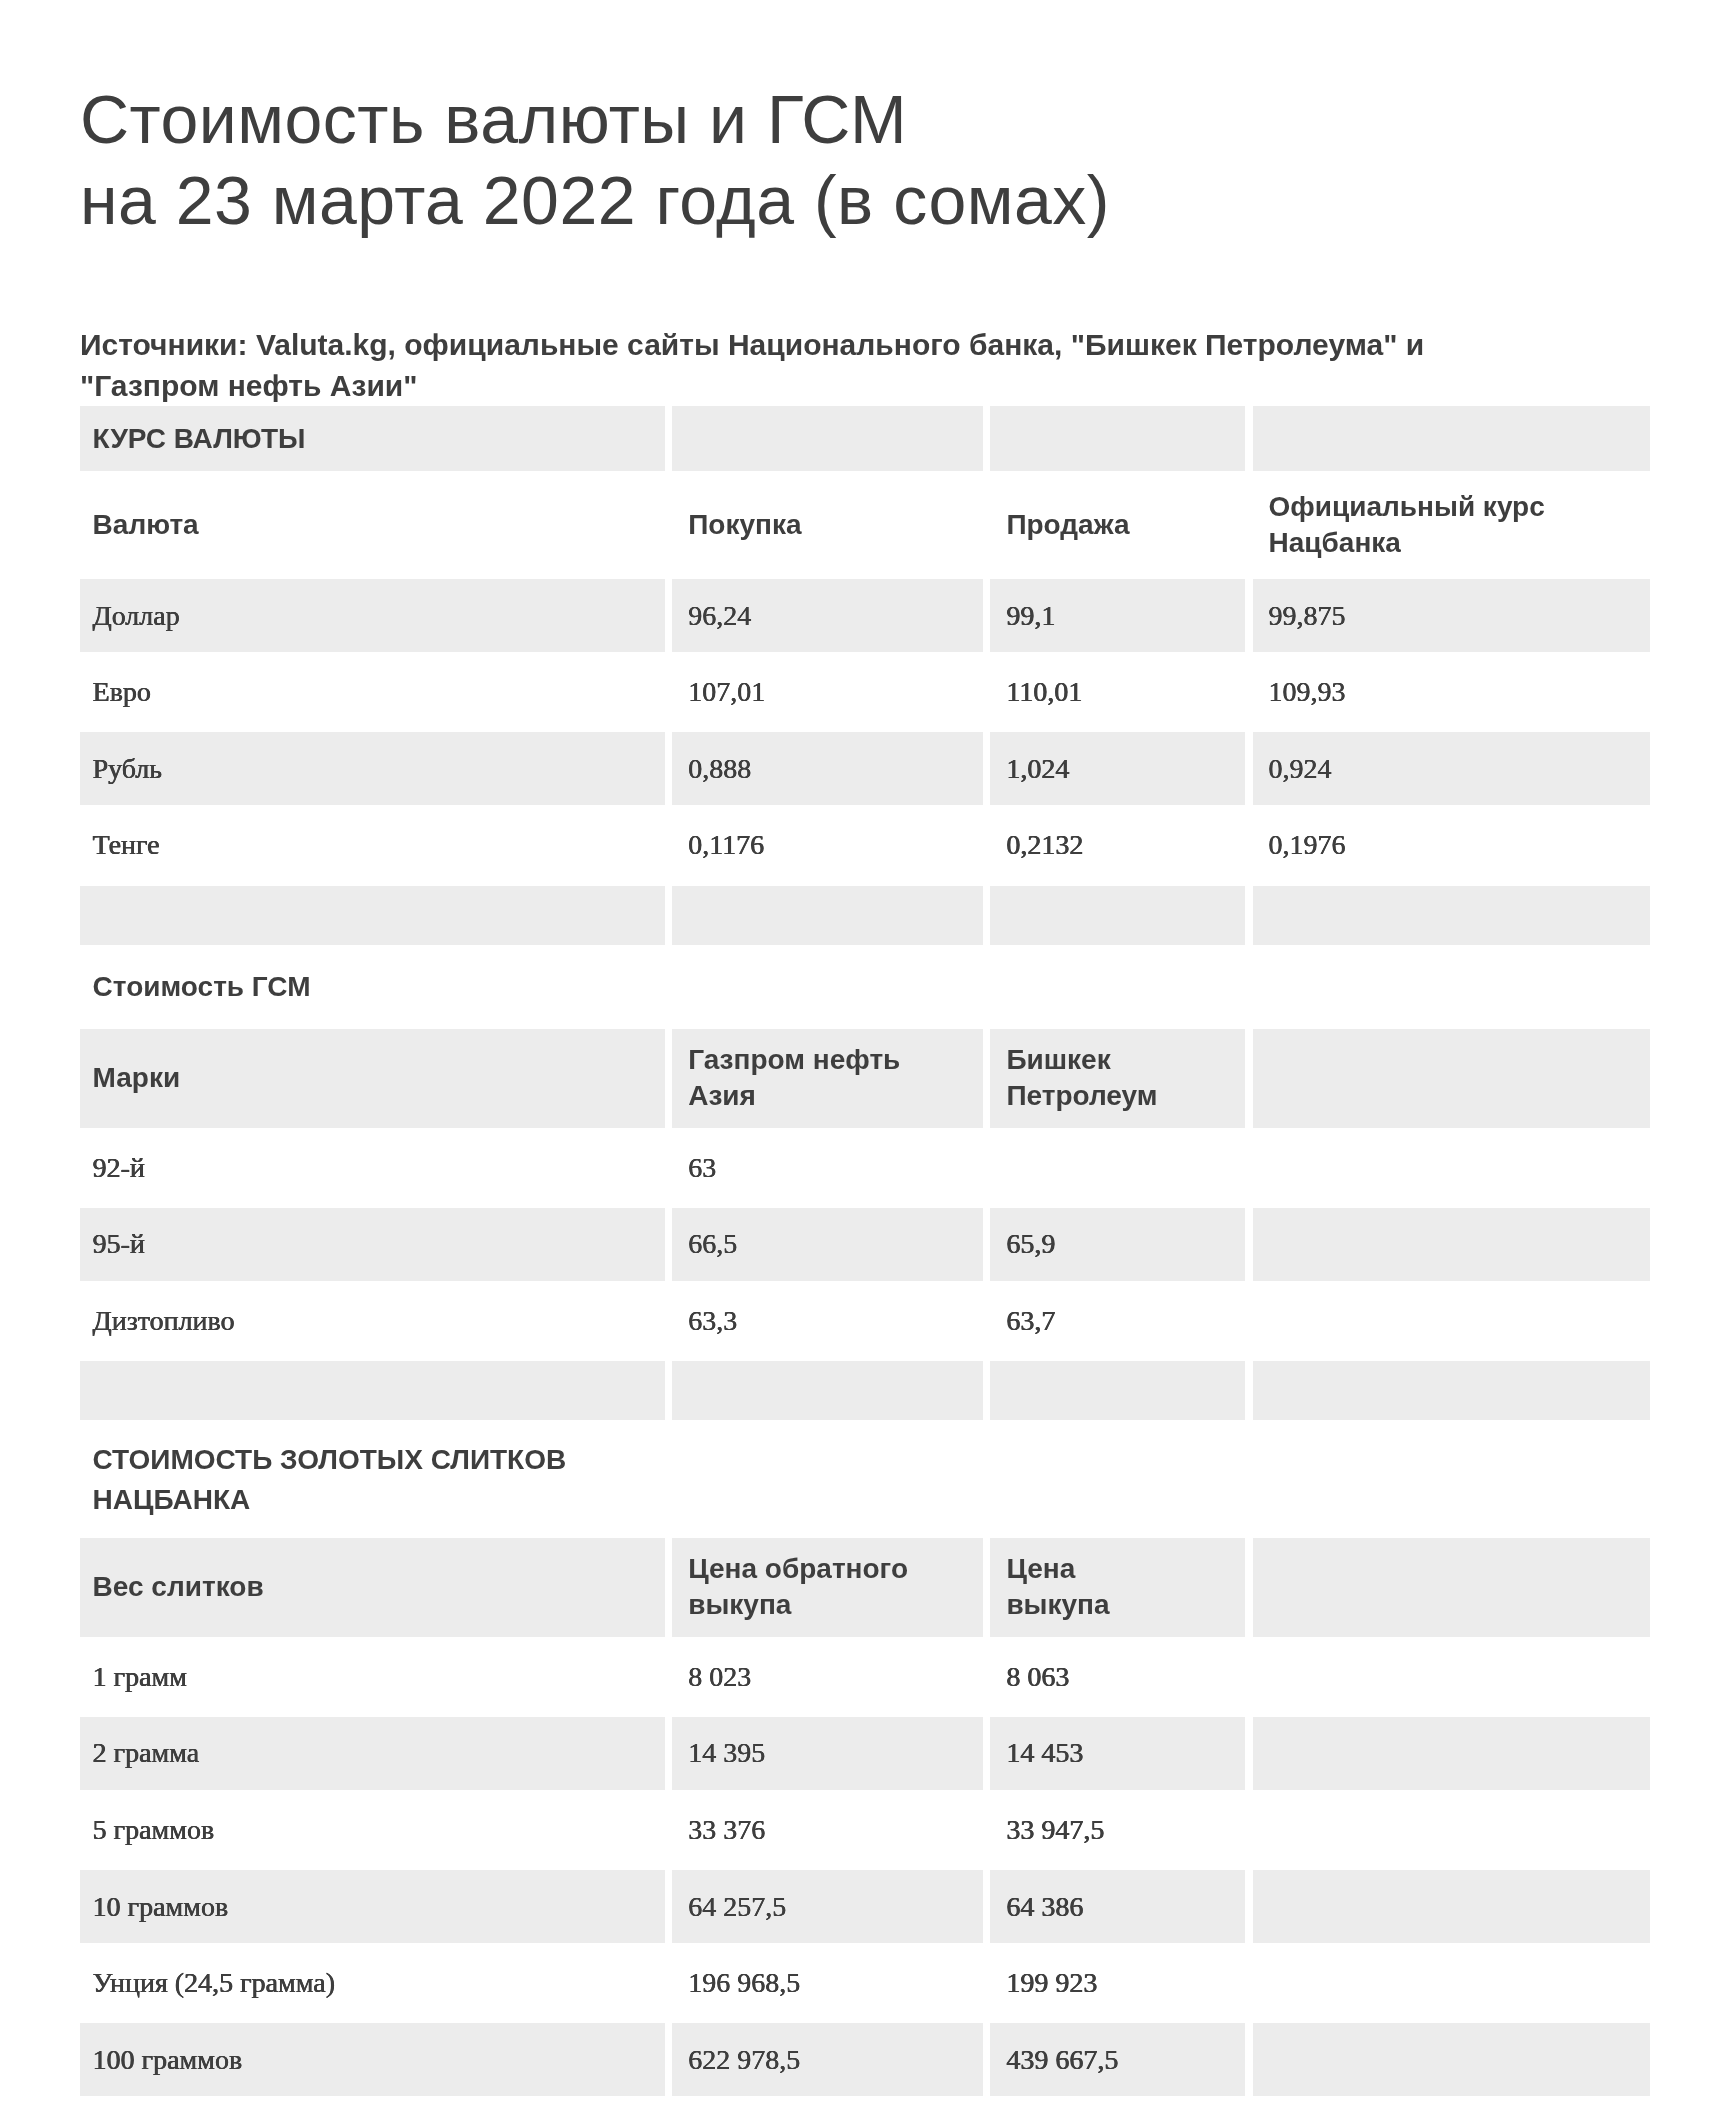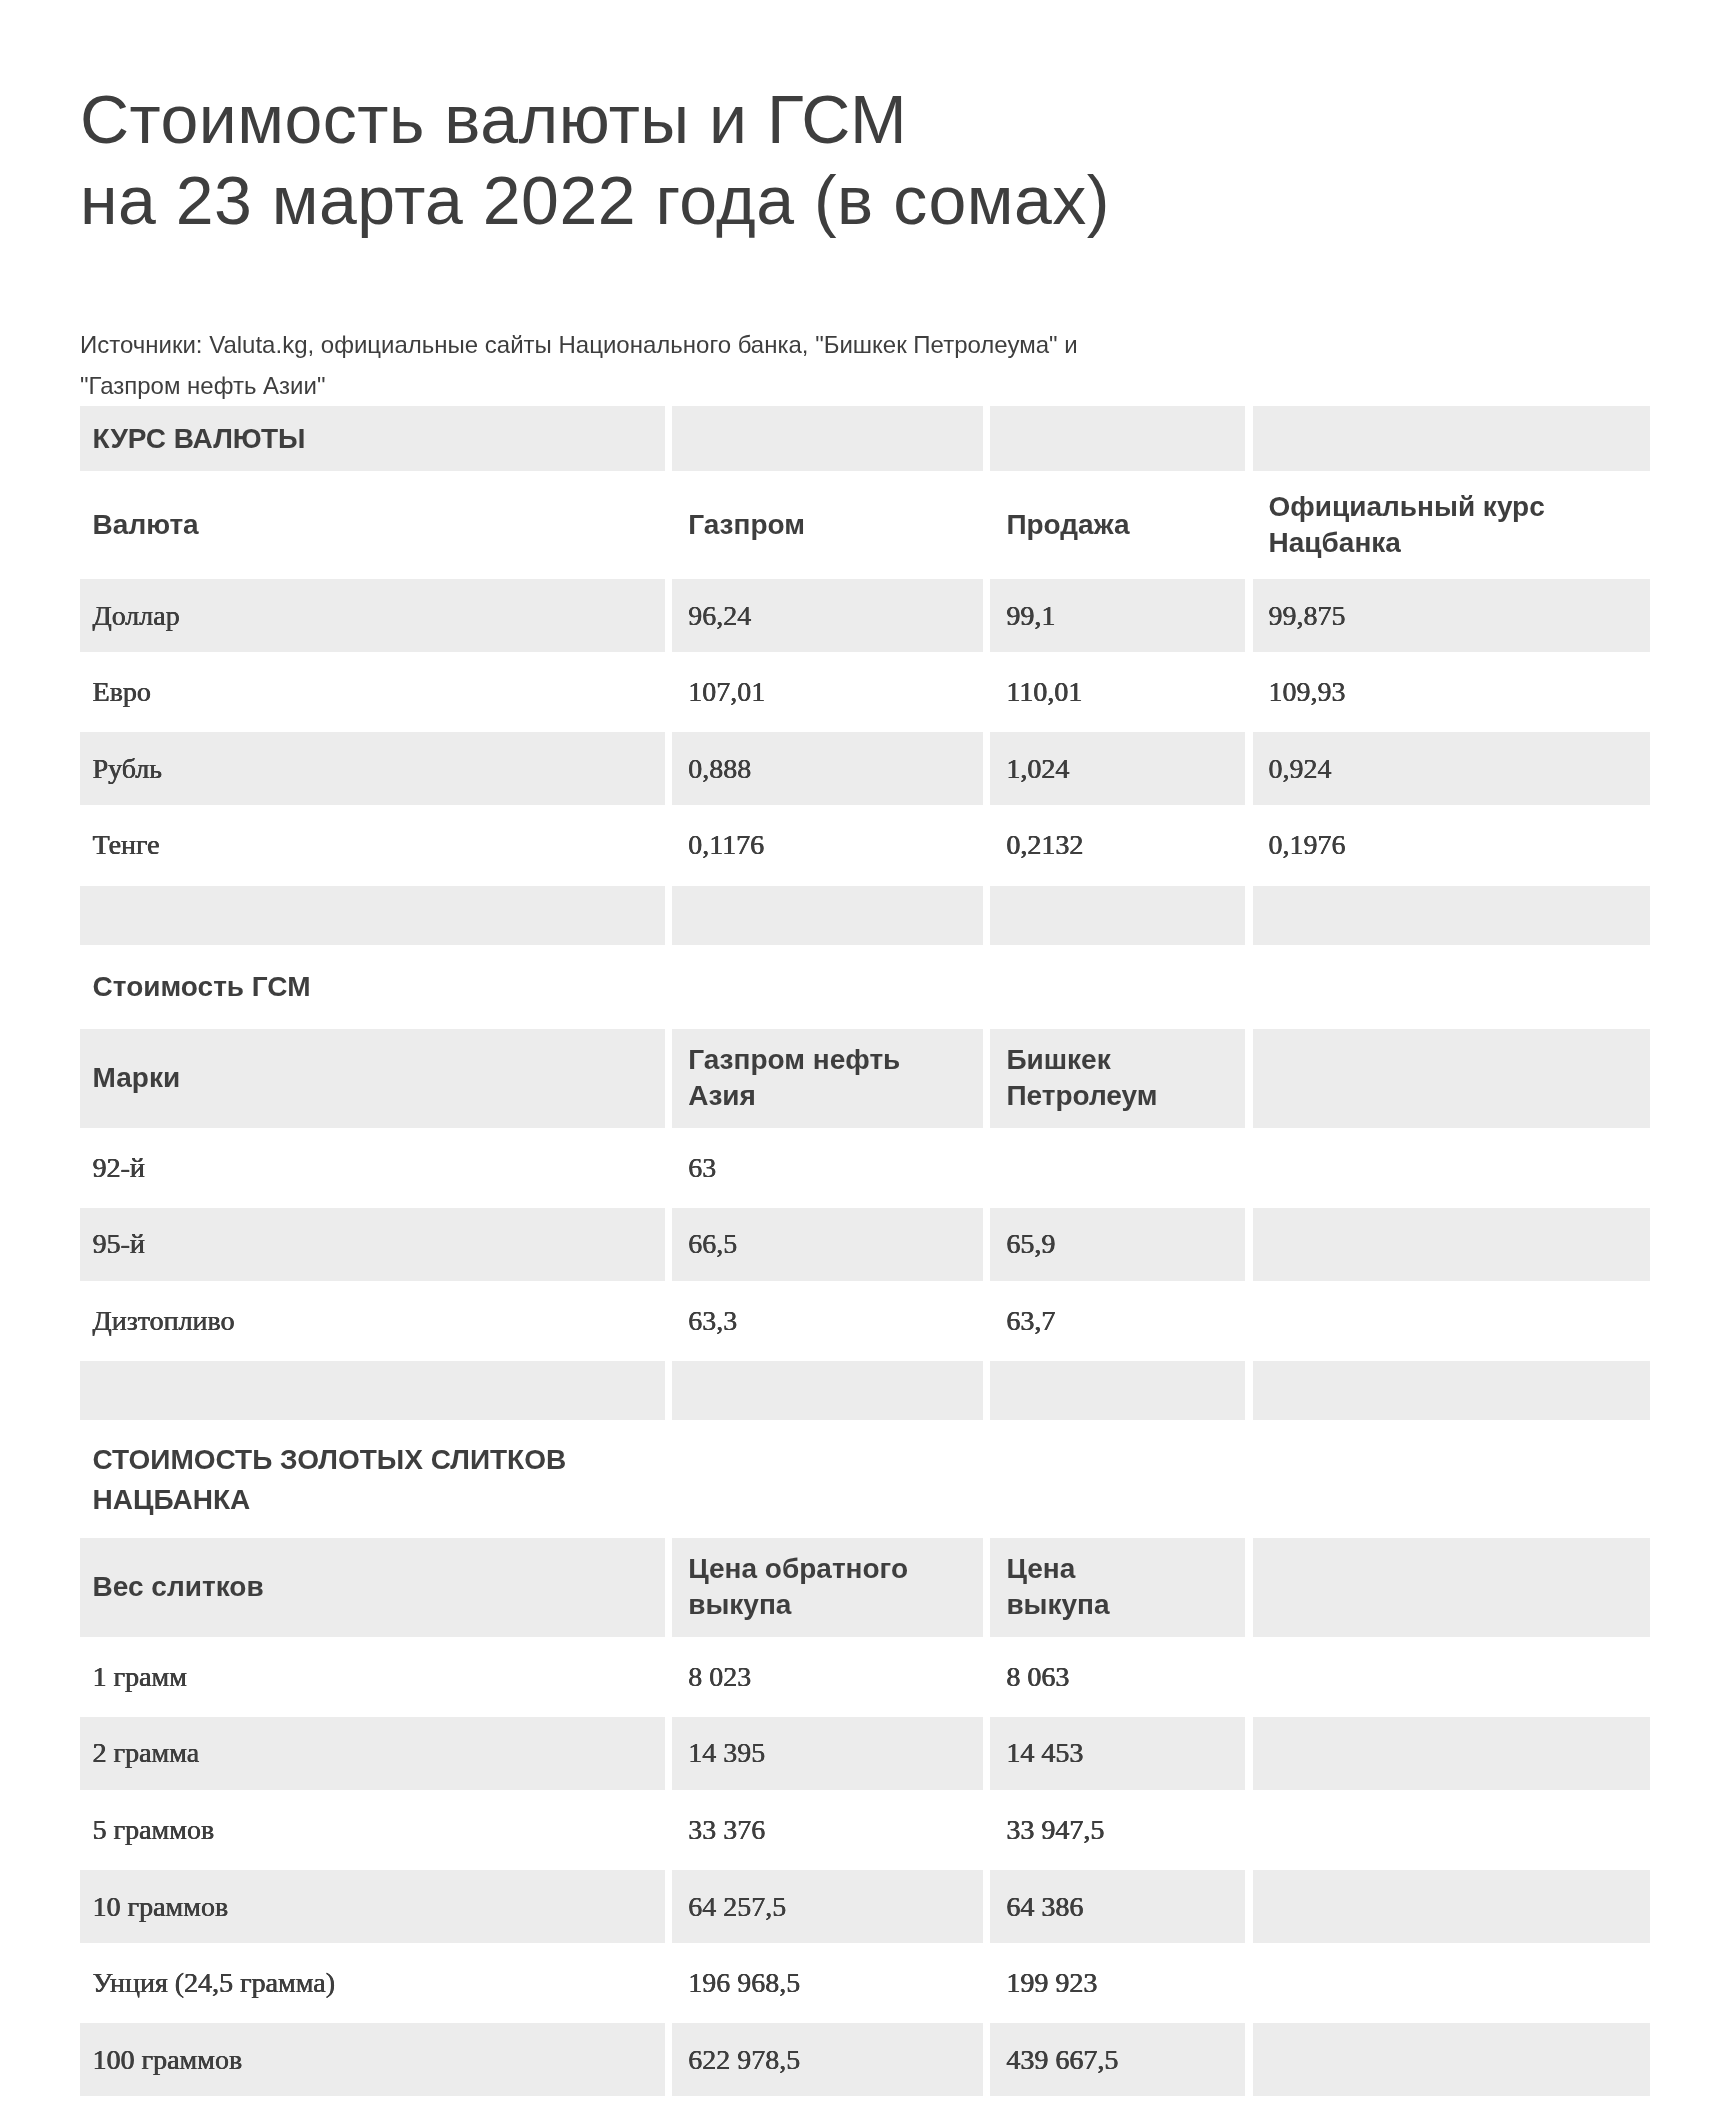--- a/index.html
+++ b/index.html
@@ -23,23 +23,23 @@
   .title {
     margin: 0;
     font-size: 68px;
     line-height: 81px;
     font-weight: 400;
     color: #3e3e3e;
     letter-spacing: 0.5px;
   }
   .source {
     margin: 83px 0 0 0;
-    font-size: 24px;
+    font-size: 30px;
     line-height: 41px;
-    font-weight: 400;
+    font-weight: 700;
     color: #3e3e3e;
     max-width: 1530px;
   }
   
   .tables {
     width: 1569px;
   }
   .row {
     display: grid;
     grid-template-columns: 585px 311px 255px 397px;
@@ -103,21 +103,21 @@
 
     <div>
       <div class="row gray r-section">
         <div class="cell">КУРС ВАЛЮТЫ</div>
         <div class="cell"></div>
         <div class="cell"></div>
         <div class="cell"></div>
       </div>
       <div class="row r-colhead">
         <div class="cell">Валюта</div>
-        <div class="cell num">Газпром</div>
+        <div class="cell num">Покупка</div>
         <div class="cell num">Продажа</div>
         <div class="cell num">Официальный курс
 Нацбанка</div>
       </div>
       <div class="row gray r-data">
         <div class="cell">Доллар</div>
         <div class="cell num">96,24</div>
         <div class="cell num">99,1</div>
         <div class="cell num">99,875</div>
       </div>

